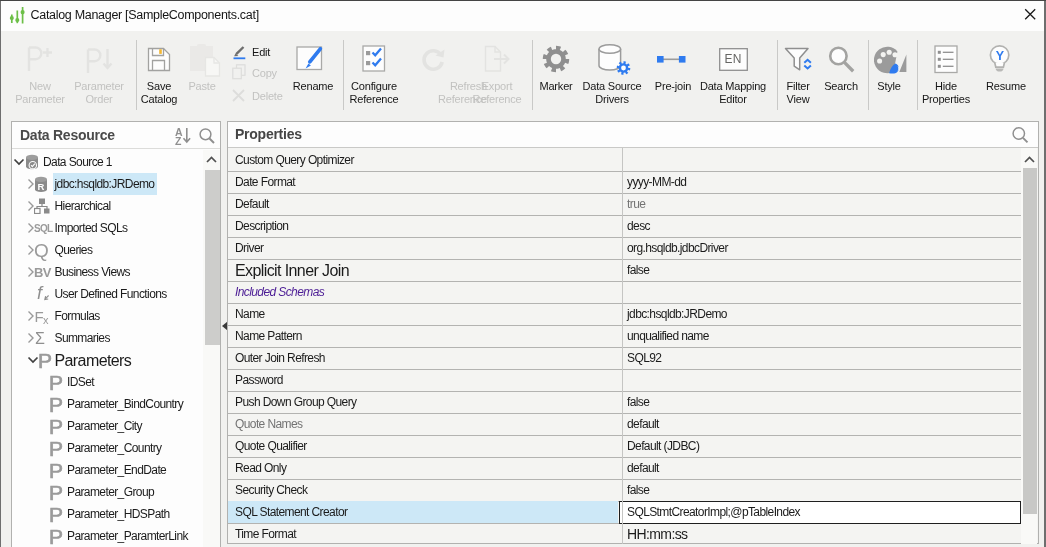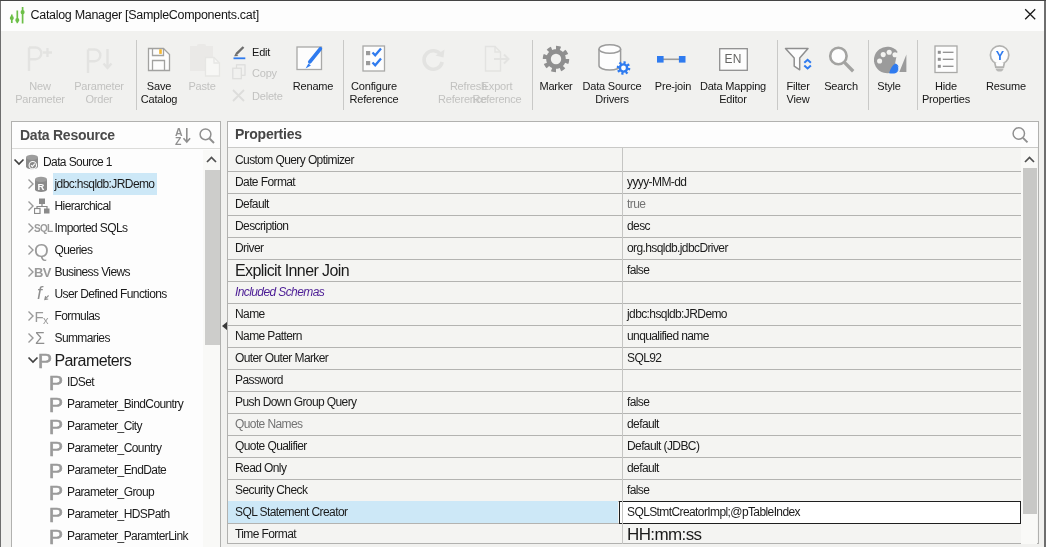--- a/index.html
+++ b/index.html
@@ -318,21 +318,21 @@
 <div style="position:absolute;left:627px;top:263.0px;font-size:12px;font-weight:normal;color:#1b1b1b;letter-spacing:-0.6px;line-height:15px;white-space:pre;">false</div>
 <div style="position:absolute;left:228px;top:303.0px;width:793px;height:1px;background:#b3b3b1;"></div>
 <div style="position:absolute;left:235px;top:285.0px;font-size:12px;font-weight:normal;color:#4c1d95;letter-spacing:-0.6px;line-height:15px;white-space:pre;font-style:italic;">Included Schemas</div>
 <div style="position:absolute;left:228px;top:325.0px;width:793px;height:1px;background:#b3b3b1;"></div>
 <div style="position:absolute;left:235px;top:307.0px;font-size:12px;font-weight:normal;color:#1b1b1b;letter-spacing:-0.6px;line-height:15px;white-space:pre;">Name</div>
 <div style="position:absolute;left:627px;top:307.0px;font-size:12px;font-weight:normal;color:#1b1b1b;letter-spacing:-0.6px;line-height:15px;white-space:pre;">jdbc:hsqldb:JRDemo</div>
 <div style="position:absolute;left:228px;top:347.0px;width:793px;height:1px;background:#b3b3b1;"></div>
 <div style="position:absolute;left:235px;top:329.0px;font-size:12px;font-weight:normal;color:#1b1b1b;letter-spacing:-0.6px;line-height:15px;white-space:pre;">Name Pattern</div>
 <div style="position:absolute;left:627px;top:329.0px;font-size:12px;font-weight:normal;color:#1b1b1b;letter-spacing:-0.6px;line-height:15px;white-space:pre;">unqualified name</div>
 <div style="position:absolute;left:228px;top:369.0px;width:793px;height:1px;background:#b3b3b1;"></div>
-<div style="position:absolute;left:235px;top:351.0px;font-size:12px;font-weight:normal;color:#1b1b1b;letter-spacing:-0.6px;line-height:15px;white-space:pre;">Outer Outer Marker</div>
+<div style="position:absolute;left:235px;top:351.0px;font-size:12px;font-weight:normal;color:#1b1b1b;letter-spacing:-0.6px;line-height:15px;white-space:pre;">Outer Join Refresh</div>
 <div style="position:absolute;left:627px;top:351.0px;font-size:12px;font-weight:normal;color:#1b1b1b;letter-spacing:-0.6px;line-height:15px;white-space:pre;">SQL92</div>
 <div style="position:absolute;left:228px;top:391.0px;width:793px;height:1px;background:#b3b3b1;"></div>
 <div style="position:absolute;left:235px;top:373.0px;font-size:12px;font-weight:normal;color:#1b1b1b;letter-spacing:-0.6px;line-height:15px;white-space:pre;">Password</div>
 <div style="position:absolute;left:228px;top:413.0px;width:793px;height:1px;background:#b3b3b1;"></div>
 <div style="position:absolute;left:235px;top:395.0px;font-size:12px;font-weight:normal;color:#1b1b1b;letter-spacing:-0.6px;line-height:15px;white-space:pre;">Push Down Group Query</div>
 <div style="position:absolute;left:627px;top:395.0px;font-size:12px;font-weight:normal;color:#1b1b1b;letter-spacing:-0.6px;line-height:15px;white-space:pre;">false</div>
 <div style="position:absolute;left:228px;top:435.0px;width:793px;height:1px;background:#b3b3b1;"></div>
 <div style="position:absolute;left:235px;top:417.0px;font-size:12px;font-weight:normal;color:#737373;letter-spacing:-0.6px;line-height:15px;white-space:pre;">Quote Names</div>
 <div style="position:absolute;left:627px;top:417.0px;font-size:12px;font-weight:normal;color:#1b1b1b;letter-spacing:-0.6px;line-height:15px;white-space:pre;">default</div>
 <div style="position:absolute;left:228px;top:457.0px;width:793px;height:1px;background:#b3b3b1;"></div>
@@ -343,18 +343,18 @@
 <div style="position:absolute;left:627px;top:461.0px;font-size:12px;font-weight:normal;color:#1b1b1b;letter-spacing:-0.6px;line-height:15px;white-space:pre;">default</div>
 <div style="position:absolute;left:228px;top:501.0px;width:793px;height:1px;background:#b3b3b1;"></div>
 <div style="position:absolute;left:235px;top:483.0px;font-size:12px;font-weight:normal;color:#1b1b1b;letter-spacing:-0.6px;line-height:15px;white-space:pre;">Security Check</div>
 <div style="position:absolute;left:627px;top:483.0px;font-size:12px;font-weight:normal;color:#1b1b1b;letter-spacing:-0.6px;line-height:15px;white-space:pre;">false</div>
 <div style="position:absolute;left:228px;top:523.0px;width:793px;height:1px;background:#b3b3b1;"></div>
 <div style="position:absolute;left:228px;top:501.0px;width:390px;height:22px;background:#cde8f7;"></div>
 <div style="position:absolute;left:235px;top:505.0px;font-size:12px;font-weight:normal;color:#1b1b1b;letter-spacing:-0.6px;line-height:15px;white-space:pre;">SQL Statement Creator</div>
 <div style="position:absolute;left:618.5px;top:500.5px;width:402px;height:23px;background:#fff;border:1px solid #1f1f1f;"></div>
 <div style="position:absolute;left:627px;top:505.0px;font-size:12px;font-weight:normal;color:#1b1b1b;letter-spacing:-0.6px;line-height:15px;white-space:pre;">SQLStmtCreatorImpl;@pTableIndex</div>
 <div style="position:absolute;left:235px;top:527.0px;font-size:12px;font-weight:normal;color:#1b1b1b;letter-spacing:-0.6px;line-height:15px;white-space:pre;">Time Format</div>
-<div style="position:absolute;left:627px;top:527.0px;font-size:17px;font-weight:normal;color:#1b1b1b;letter-spacing:-0.6px;line-height:15px;white-space:pre;">HH:mm:ss</div>
+<div style="position:absolute;left:627px;top:527.0px;font-size:14px;font-weight:normal;color:#1b1b1b;letter-spacing:-0.6px;line-height:15px;white-space:pre;">HH:mm:ss</div>
 <div style="position:absolute;left:622px;top:148px;width:1px;height:395.5px;background:#c5c5c3;"></div>
 <div style="position:absolute;left:1021px;top:148px;width:16px;height:395.5px;background:#f9f9f7;"></div>
 <svg style="position:absolute;left:1023px;top:155px" width="13" height="10" viewBox="0 0 13 10">
     <path d="M2 7 L6.5 2.5 L11 7" fill="none" stroke="#505050" stroke-width="1.7"></path>
   </svg>
 <div style="position:absolute;left:1022.5px;top:168px;width:14px;height:346px;background:#c8c8c6;"></div>
 </body></html>

